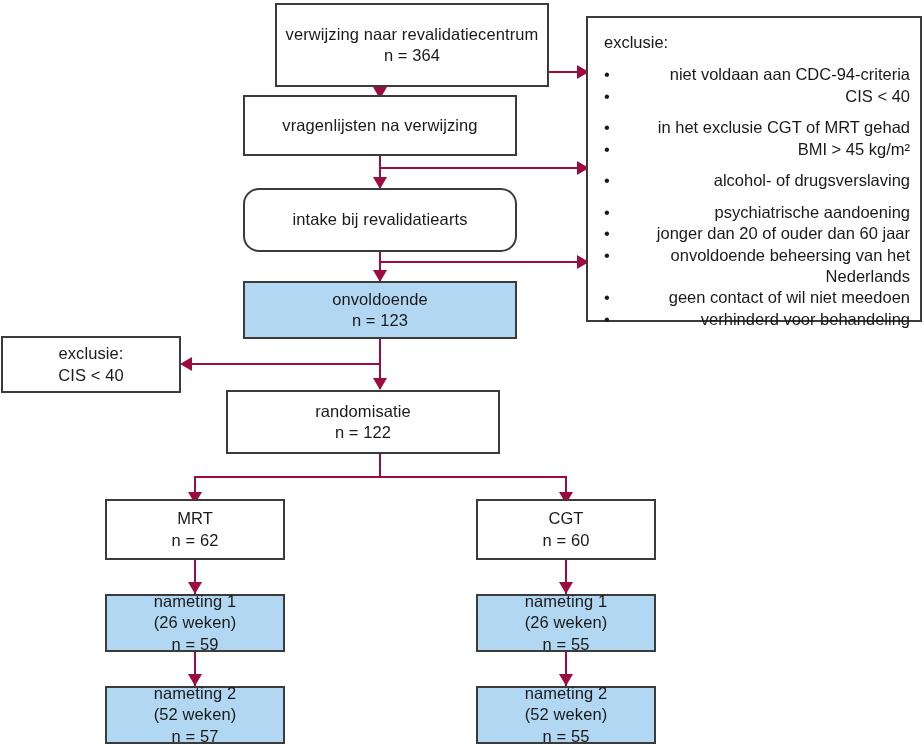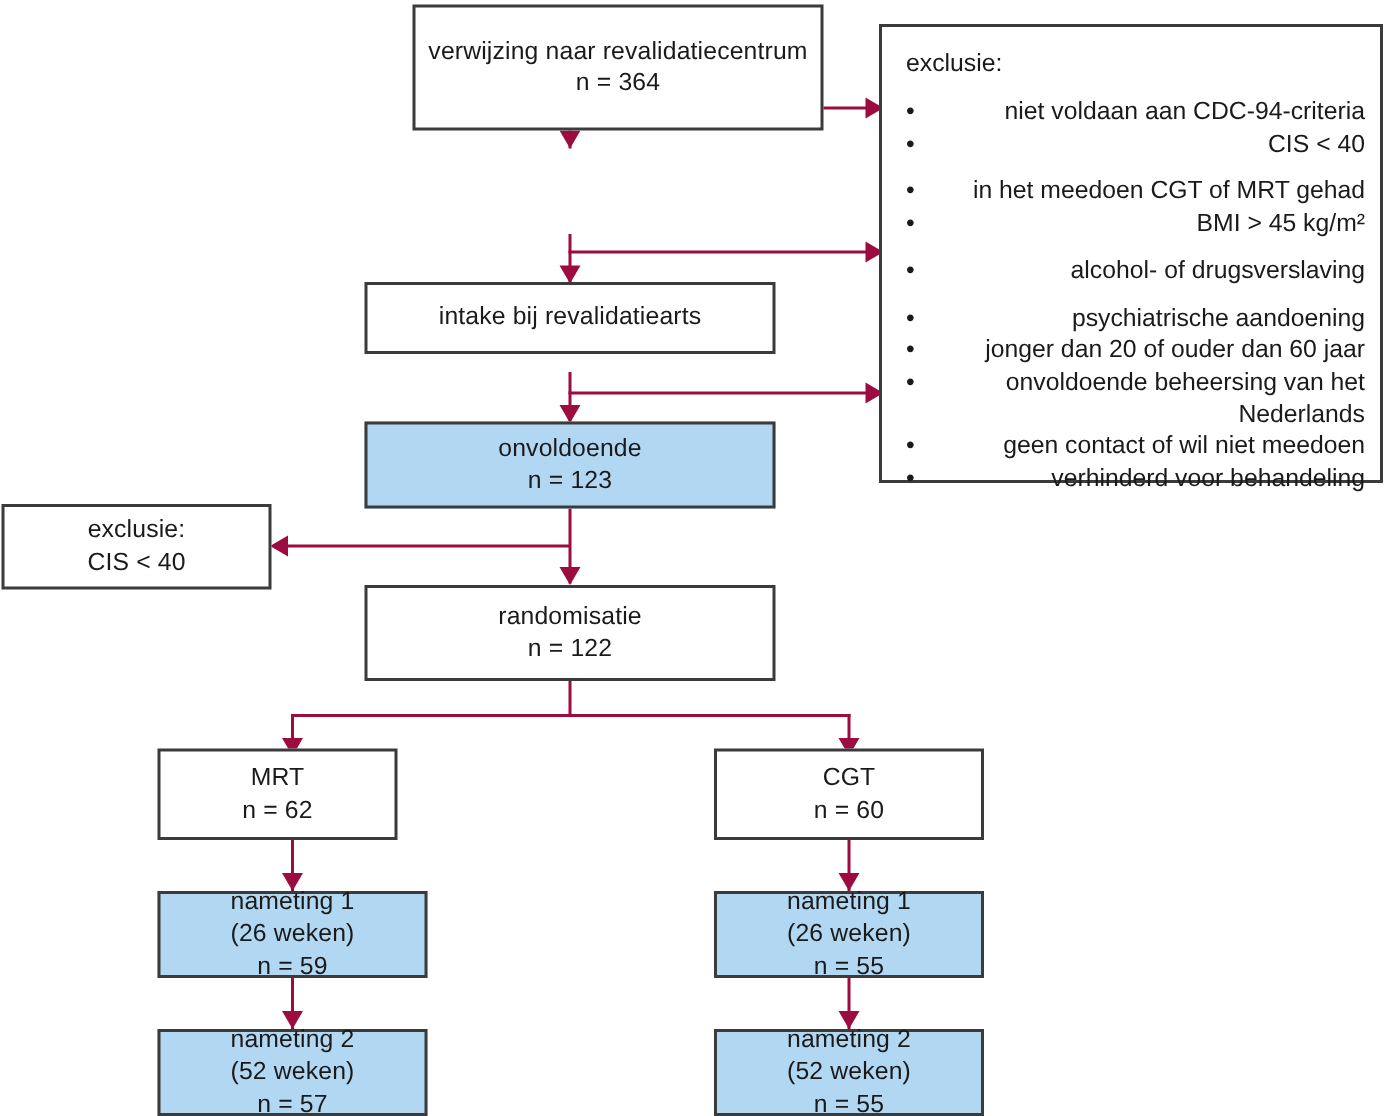--- a/index.html
+++ b/index.html
@@ -150,41 +150,44 @@
   <div class="arrow-down" style="left:188px; top:674px;"></div>
 
   <div class="vline" style="left:565px; top:652px; height:34px;"></div>
   <div class="arrow-down" style="left:559px; top:674px;"></div>
 
   <div class="box" style="left:243px; top:3px; width:274px; height:84px;margin-left:32px;">
     <span class="ln">verwijzing naar revalidatiecentrum</span>
     <span class="ln">n = 364</span>
   </div>
 
-
-  <div class="box" style="left:243px; top:188px; width:274px; height:48px;">
+  <div class="box" style="left:243px; top:95px; width:274px; height:61px;">
+    <span class="ln">vragenlijsten na verwijzing</span>
+  </div>
+
+  <div class="box" style="left:243px; top:188px; width:274px; height:64px;border-radius:16px;">
     <span class="ln">intake bij revalidatiearts</span>
   </div>
 
   <div class="box blue" style="left:243px; top:281px; width:274px; height:58px;">
     <span class="ln">onvoldoende</span>
     <span class="ln">n = 123</span>
   </div>
 
-  <div class="box" style="left:243px; top:390px; width:274px; height:64px;">
+  <div class="box" style="left:226px; top:390px; width:274px; height:64px;">
     <span class="ln">randomisatie</span>
     <span class="ln">n = 122</span>
   </div>
 
   <div class="box" style="left:1px; top:336px; width:180px; height:57px;">
     <span class="ln">exclusie:</span>
     <span class="ln">CIS &lt; 40</span>
   </div>
 
-  <div class="box" style="left:105px; top:499px; width:160px; height:61px;">
+  <div class="box" style="left:105px; top:499px; width:180px; height:61px;">
     <span class="ln">MRT</span>
     <span class="ln">n = 62</span>
   </div>
 
   <div class="box" style="left:476px; top:499px; width:180px; height:61px;">
     <span class="ln">CGT</span>
     <span class="ln">n = 60</span>
   </div>
 
   <div class="box blue" style="left:105px; top:594px; width:180px; height:58px;">
@@ -214,21 +217,21 @@
   <div class="panel" style="left:586px; top:16px; width:336px; height:306px;">
     <span class="ptitle">exclusie:</span>
     <ul>
       <li>
         <span>niet voldaan aan CDC-94-criteria</span>
       </li>
       <li>
         <span>CIS &lt; 40</span>
       </li>
       <li class="gap">
-        <span>in het meedoen CGT of MRT gehad</span>
+        <span>in het exclusie CGT of MRT gehad</span>
       </li>
       <li>
         <span>BMI &gt; 45 kg/m²</span>
       </li>
       <li class="gap">
         <span>alcohol- of drugsverslaving</span>
       </li>
       <li class="gap">
         <span>psychiatrische aandoening</span>
       </li>

